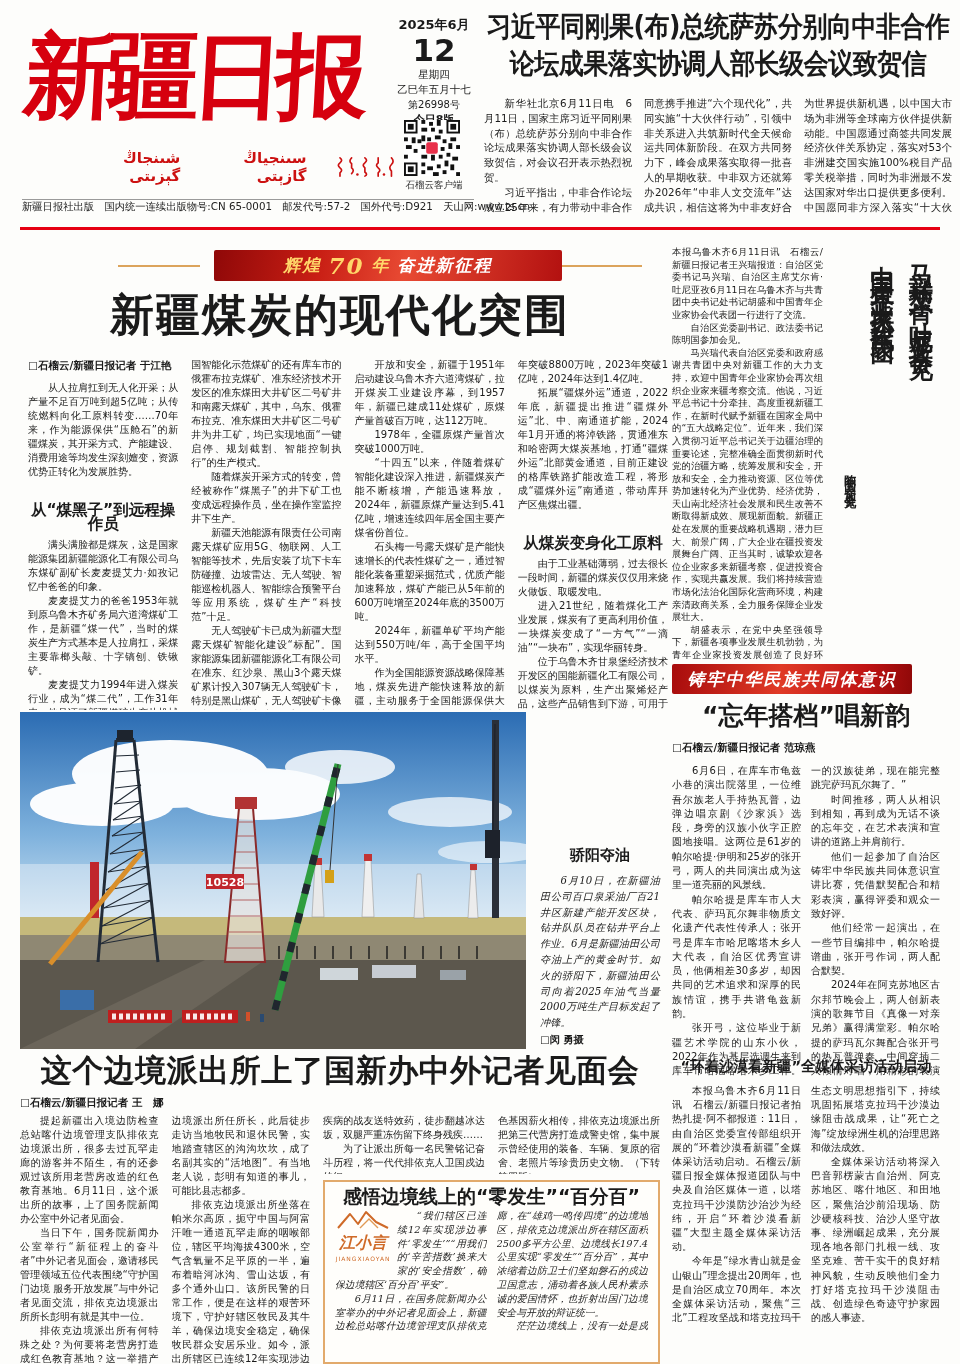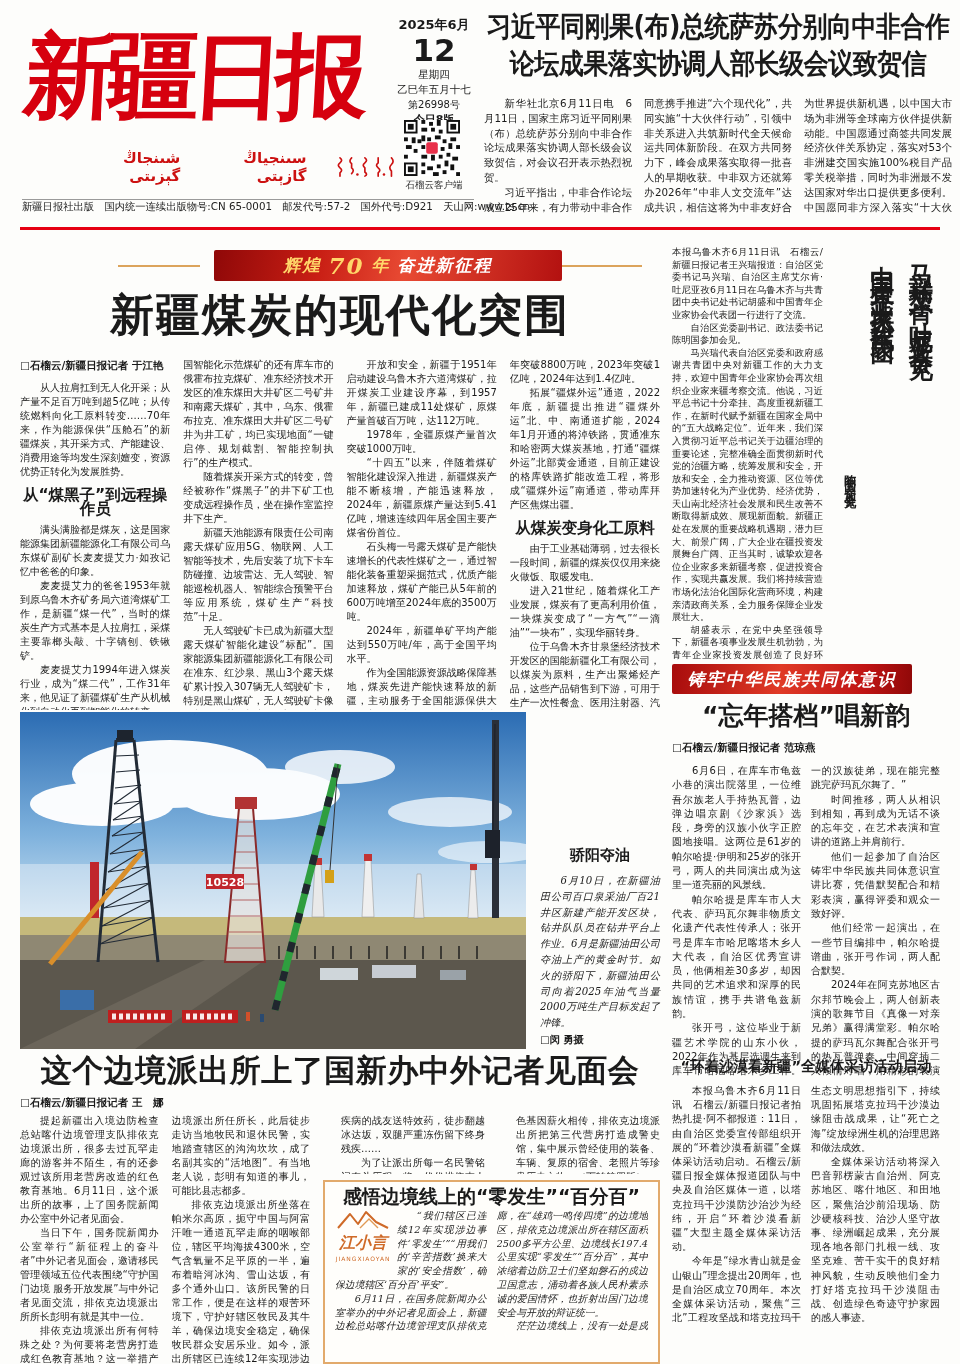--- a/index.html
+++ b/index.html
@@ -34,24 +34,24 @@
 
   
   .gold-line { top:265px; width:82px; height:2px; background:#dca45c; }
   .banner70 { left:214px; top:250px; width:348px; height:31px; border-radius:2px;
     background:linear-gradient(100deg,#8f0808 0%,#c81e14 30%,#e84a33 55%,#b31110 100%);
     display:flex; align-items:center; justify-content:center; gap:7px; font-style:italic; font-weight:900; letter-spacing:2px; }
   .b-gold { color:#ffd76a; font-size:17px; }
   .b-num { color:#ffd76a; font-size:23px; font-family:"DejaVu Serif",serif; }
   .b-white { color:#ffffff; font-size:17px; }
   .coal-headline { left:20px; top:286px; width:640px; text-align:center; font-size:44px; line-height:58px; font-weight:900; letter-spacing:2px; }
-  .coal-cols { left:20px; top:358px; width:640px; height:352px; display:flex; gap:13px; font-size:10px; line-height:14px; }
+  .coal-cols { left:28px; top:358px; width:640px; height:352px; display:flex; gap:13px; font-size:10px; line-height:14px; }
   .col { flex:1; overflow:hidden; }
   .byline { font-weight:700; font-size:10.5px; margin-bottom:9px; text-indent:0; }
-  .subhead { font-size:15.5px; font-weight:900; text-align:center; margin:9px 0 7px; }
+  .subhead { font-size:15.5px; font-weight:900; text-align:center; margin:24px 0 7px; }
 
   
   .meeting { left:672px; top:246px; width:268px; height:414px; display:flex; }
   .meeting-body { flex:1; overflow:hidden; padding-right:7px; font-size:9.3px; line-height:12.6px; }
   .meeting-head { width:110px; writing-mode:vertical-rl; font-weight:900; position:relative; }
   .vline { font-size:24px; letter-spacing:7px; line-height:1.62; }
   .vsub { font-size:12px; font-weight:700; letter-spacing:4px; line-height:2.1; padding-top:218px; }
 
   .unity-banner { left:672px; top:664px; width:240px; height:30px; border-radius:2px;
     background:linear-gradient(95deg,#a80c0c,#e03a26 45%,#c01414 80%,#8f0808);
@@ -77,21 +77,21 @@
   .cap-title { text-align:center; font-weight:900; font-size:15px; margin-bottom:8px; font-family:"DejaVu Serif",serif; }
   .cap-text { font-family:"DejaVu Serif","Liberation Serif",serif; font-style:italic; font-size:10.2px; line-height:15.8px; }
   .cap-credit { font-family:"DejaVu Serif",serif; font-size:10.2px; text-align:left; margin-top:2px; font-weight:700; }
 
   
   .border-headline { left:20px; top:1050px; width:640px; text-align:center; font-size:31px; font-weight:900; letter-spacing:0.5px; line-height:40px; }
   .border-byline { left:20px; top:1096px; font-size:10.5px; font-weight:700; }
   .border-cols { left:20px; top:1114px; width:640px; height:250px; display:flex; gap:13px; font-size:10px; line-height:14px; }
   .bright { flex:2.08; display:flex; flex-direction:column; }
   .btops { display:flex; gap:13px; height:60px; overflow:hidden; }
-  .btop { flex:1; overflow:hidden;margin-left:18px; }
+  .btop { flex:1; overflow:hidden; }
 
   
   .comment-box { margin-top:6px; flex:1; border:2px solid #e2aa6c; padding:7px 10px 6px; background:#fffefb; overflow:hidden; }
   .boxtitle { display:flex; align-items:center; gap:8px; font-size:19px; font-weight:900; white-space:nowrap; }
   .boxtitle::before, .boxtitle::after { content:""; flex:1; height:1px; background:#d8a35f; }
   .box-body { display:flex; gap:10px; margin-top:6px; height:122px; overflow:hidden;
     font-family:"DejaVu Serif","Liberation Serif",serif; font-style:italic; font-size:9.8px; line-height:13.8px; color:#222; }
   .box-col { flex:1; overflow:hidden; }
   .jx-logo { float:left; width:56px; margin:1px 6px 2px 0; text-align:center; }
   .jx-name { color:#cf6a28; font-size:16px; font-weight:700; font-style:italic; font-family:"DejaVu Serif",serif; line-height:18px; }

